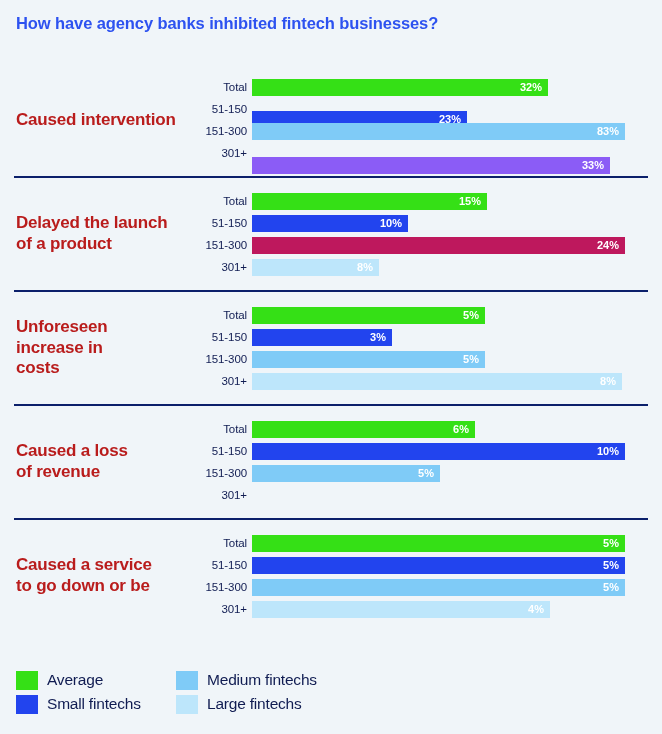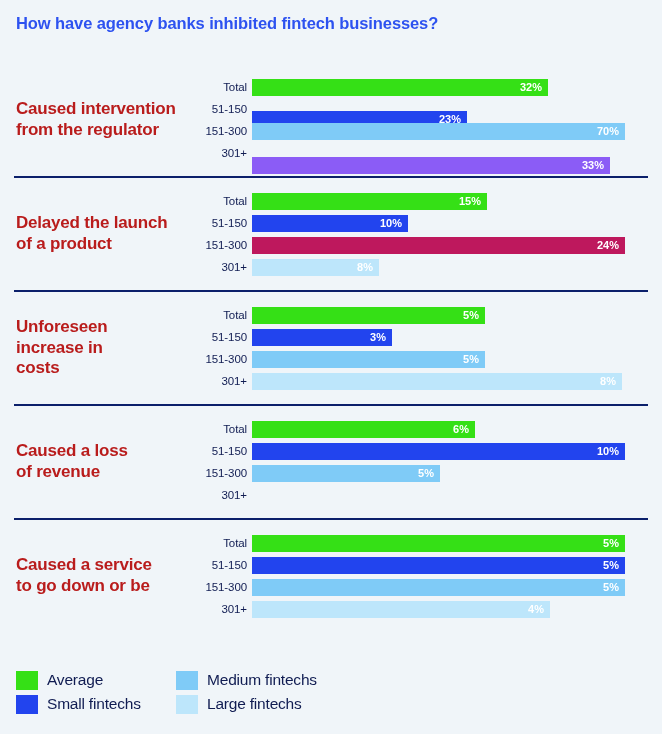--- a/index.html
+++ b/index.html
@@ -144,21 +144,20 @@
 
 <div class="chart-root">
 
   <div class="chart-title">How have agency banks inhibited fintech businesses?</div>
 
   <div class="groups" id="groups-container">
       <div class="group">
         <div class="group-inner" style="padding-top: 10px; padding-bottom: 12px;">
           <div class="group-label">
             <div>Caused intervention</div>
-            <div>from the regulator</div>
           </div>
           <div class="bars">
             <div class="bar-row">
               <div class="bar-row-label">Total</div>
               <div class="bar-track">
                 <div class="bar" style="width: 296px; background: rgb(53, 224, 22);">
                   <span class="bar-value">32%</span>
                 </div>
               </div>
             </div>
@@ -167,21 +166,21 @@
               <div class="bar-track">
                 <div class="bar" style="width: 215px; background: rgb(34, 68, 238); margin-top: 10px;">
                   <span class="bar-value">23%</span>
                 </div>
               </div>
             </div>
             <div class="bar-row">
               <div class="bar-row-label">151-300</div>
               <div class="bar-track">
                 <div class="bar" style="width: 373px; background: rgb(127, 203, 247);">
-                  <span class="bar-value">70%</span>
+                  <span class="bar-value">83%</span>
                 </div>
               </div>
             </div>
             <div class="bar-row">
               <div class="bar-row-label">301+</div>
               <div class="bar-track">
                 <div class="bar" style="width: 358px; background: #8b5cf6; margin-top: 12px;">
                   <span class="bar-value">33%</span>
                 </div>
               </div>

